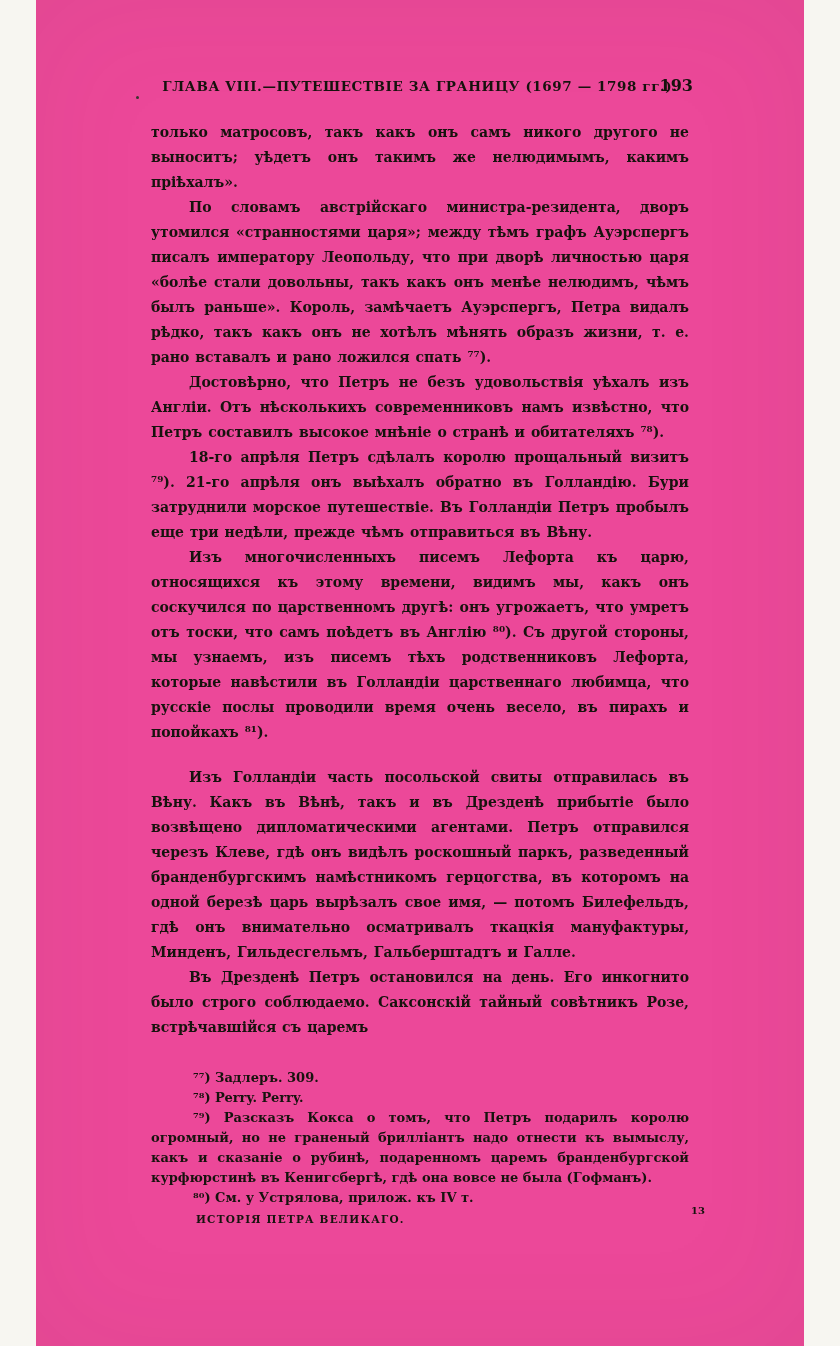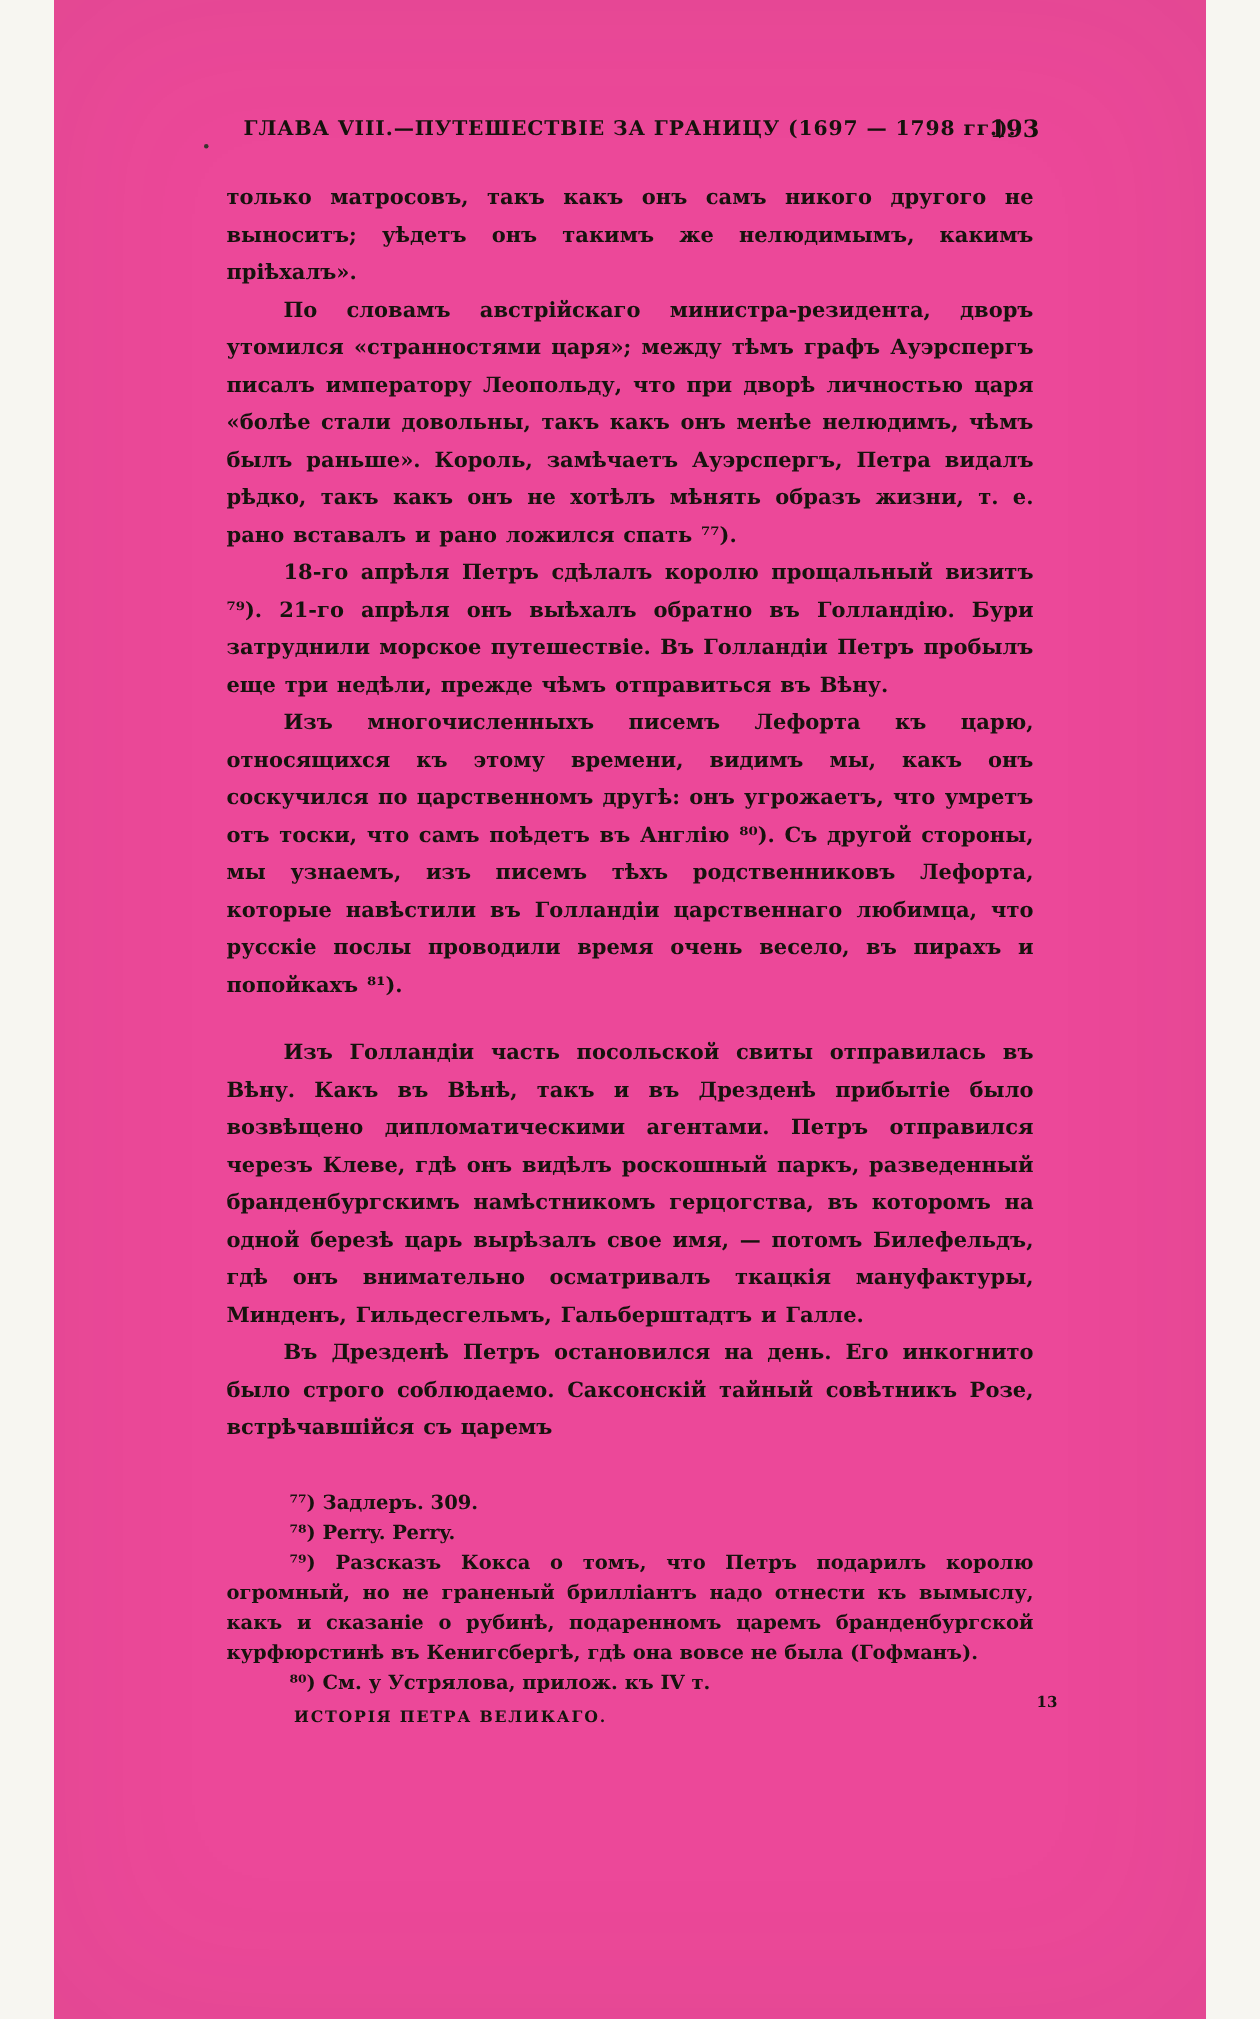--- a/index.html
+++ b/index.html
@@ -106,20 +106,21 @@
   <span class="artifact-dot"></span>
 
   <div class="header">
     <span class="running-title">ГЛАВА VIII.—ПУТЕШЕСТВІЕ ЗА ГРАНИЦУ (1697 — 1798 гг.).</span>
     <span class="page-number">193</span>
   </div>
 
   <div class="body-text">
     <p class="noindent">только матросовъ, такъ какъ онъ самъ никого другого не выноситъ; уѣдетъ онъ такимъ же нелюдимымъ, какимъ пріѣхалъ».</p>
     <p>По словамъ австрійскаго министра-резидента, дворъ утомился «странностями царя»; между тѣмъ графъ Ауэрспергъ писалъ императору Леопольду, что при дворѣ личностью царя «болѣе стали довольны, такъ какъ онъ менѣе нелюдимъ, чѣмъ былъ раньше». Король, замѣчаетъ Ауэрспергъ, Петра видалъ рѣдко, такъ какъ онъ не хотѣлъ мѣнять образъ жизни, т. е. рано вставалъ и рано ложился спать ⁷⁷).</p>
+    <p>Достовѣрно, что Петръ не безъ удовольствія уѣхалъ изъ Англіи. Отъ нѣсколькихъ современниковъ намъ извѣстно, что Петръ составилъ высокое мнѣніе о странѣ и обитателяхъ ⁷⁸).</p>
     <p>18-го апрѣля Петръ сдѣлалъ королю прощальный визитъ ⁷⁹). 21-го апрѣля онъ выѣхалъ обратно въ Голландію. Бури затруднили морское путешествіе. Въ Голландіи Петръ пробылъ еще три недѣли, прежде чѣмъ отправиться въ Вѣну.</p>
     <p>Изъ многочисленныхъ писемъ Лефорта къ царю, относящихся къ этому времени, видимъ мы, какъ онъ соскучился по царственномъ другѣ: онъ угрожаетъ, что умретъ отъ тоски, что самъ поѣдетъ въ Англію ⁸⁰). Съ другой стороны, мы узнаемъ, изъ писемъ тѣхъ родственниковъ Лефорта, которые навѣстили въ Голландіи царственнаго любимца, что русскіе послы проводили время очень весело, въ пирахъ и попойкахъ ⁸¹).</p>
     <p class="section-gap">Изъ Голландіи часть посольской свиты отправилась въ Вѣну. Какъ въ Вѣнѣ, такъ и въ Дрезденѣ прибытіе было возвѣщено дипломатическими агентами. Петръ отправился черезъ Клеве, гдѣ онъ видѣлъ роскошный паркъ, разведенный бранденбургскимъ намѣстникомъ герцогства, въ которомъ на одной березѣ царь вырѣзалъ свое имя, — потомъ Билефельдъ, гдѣ онъ внимательно осматривалъ ткацкія мануфактуры, Минденъ, Гильдесгельмъ, Гальберштадтъ и Галле.</p>
     <p>Въ Дрезденѣ Петръ остановился на день. Его инкогнито было строго соблюдаемо. Саксонскій тайный совѣтникъ Розе, встрѣчавшійся съ царемъ</p>
   </div>
 
   <div class="footnotes">
     <p>⁷⁷) Задлеръ. 309.</p>
     <p>⁷⁸) Perry. Perry.</p>
     <p>⁷⁹) Разсказъ Кокса о томъ, что Петръ подарилъ королю огромный, но не граненый брилліантъ надо отнести къ вымыслу, какъ и сказаніе о рубинѣ, подаренномъ царемъ бранденбургской курфюрстинѣ въ Кенигсбергѣ, гдѣ она вовсе не была (Гофманъ).</p>

